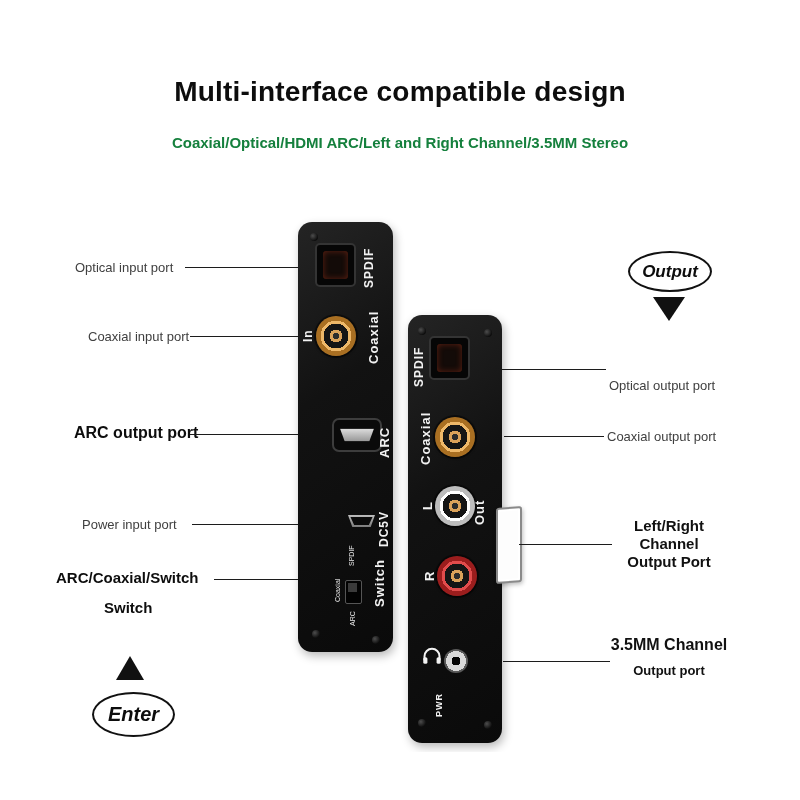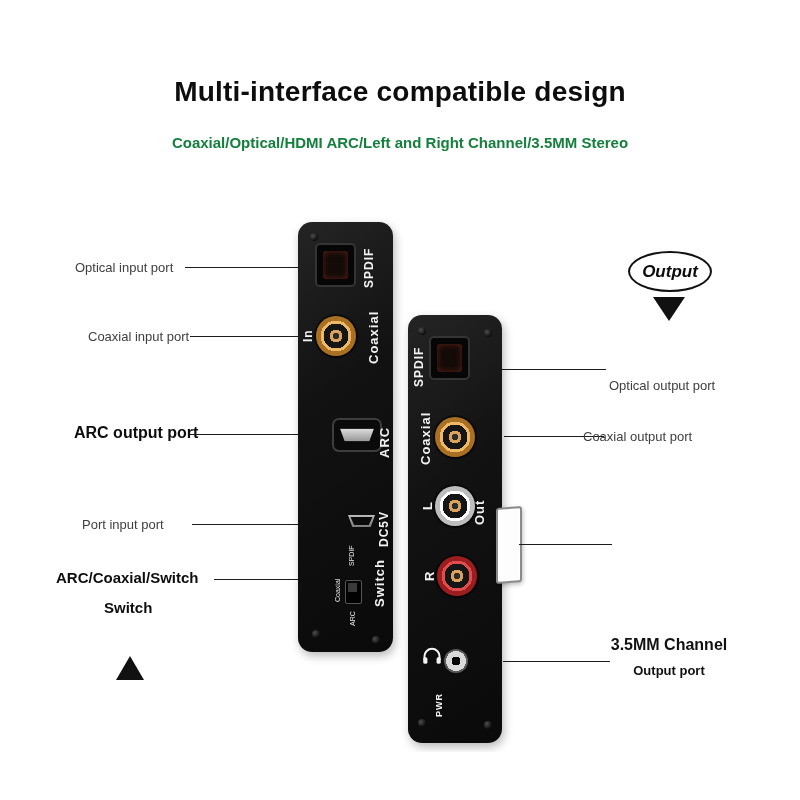--- a/index.html
+++ b/index.html
@@ -61,31 +61,34 @@
 <body>
 
 <div class="canvas">
 
   <div class="title">Multi-interface compatible design</div>
   <div class="subtitle">Coaxial/Optical/HDMI ARC/Left and Right Channel/3.5MM Stereo</div>
 
   <div class="ann" style="left:75px;top:260px;">Optical input port</div>
   <div class="ann" style="left:88px;top:329px;">Coaxial input port</div>
   <div class="ann-bold" style="left:74px;top:424px;">ARC output port</div>
-  <div class="ann" style="left:82px;top:517px;">Port input port</div>
+  <div class="ann" style="left:82px;top:517px;">Power input port</div>
   <div class="ann-bold" style="left:56px;top:569px;font-size:15px;">ARC/Coaxial/Switch</div>
   <div class="ann-bold" style="left:104px;top:599px;font-size:15px;">Switch</div>
 
   <div class="line" style="left:185px;top:267px;width:113px;"></div>
   <div class="line" style="left:190px;top:336px;width:108px;"></div>
   <div class="line" style="left:190px;top:434px;width:108px;"></div>
   <div class="line" style="left:192px;top:524px;width:106px;"></div>
   <div class="line" style="left:214px;top:579px;width:86px;"></div>
 
   <div class="tri-up" style="left:116px;top:656px;"></div>
+  <div class="oval" style="left:92px;top:692px;width:79px;height:41px;font-size:20px;">
+    <span>Enter</span>
+  </div>
 
   <div class="panel" style="left:298px;top:222px;width:95px;height:430px;">
     <div class="screw" style="left:12px;top:11px;"></div>
     <div class="screw" style="left:14px;top:408px;"></div>
     <div class="screw" style="left:74px;top:414px;"></div>
 
     <div class="optical" style="left:17px;top:21px;">
       <div class="optical-inner"></div>
     </div>
     <div class="vtext" style="left:64px;top:16px;height:60px;font-size:12px;">SPDIF</div>
@@ -152,19 +155,24 @@
   <div class="line" style="left:504px;top:436px;width:100px;"></div>
   <div class="line" style="left:519px;top:544px;width:93px;"></div>
   <div class="line" style="left:503px;top:661px;width:107px;"></div>
 
   <div class="oval" style="left:628px;top:251px;width:80px;height:37px;font-size:17px;">
     <span>Output</span>
   </div>
   <div class="tri-down" style="left:653px;top:297px;"></div>
 
   <div class="ann" style="left:609px;top:362px;margin-top:16px;">Optical output port</div>
-  <div class="ann" style="left:583px;top:429px;">Coaxial output port</div>
+  <div class="ann" style="left:607px;top:429px;">Coaxial output port</div>
 
+  <div class="center-block" style="left:612px;top:517px;width:114px;font-size:15px;font-weight:700;line-height:18px;">
+    <div>Left/Right</div>
+    <div>Channel</div>
+    <div>Output Port</div>
+  </div>
 
   <div class="center-block" style="left:610px;top:636px;width:118px;font-size:16px;font-weight:700;">3.5MM Channel</div>
   <div class="center-block" style="left:610px;top:663px;width:118px;font-size:13px;font-weight:600;">Output port</div>
 
 </div>
 
 </body></html>

